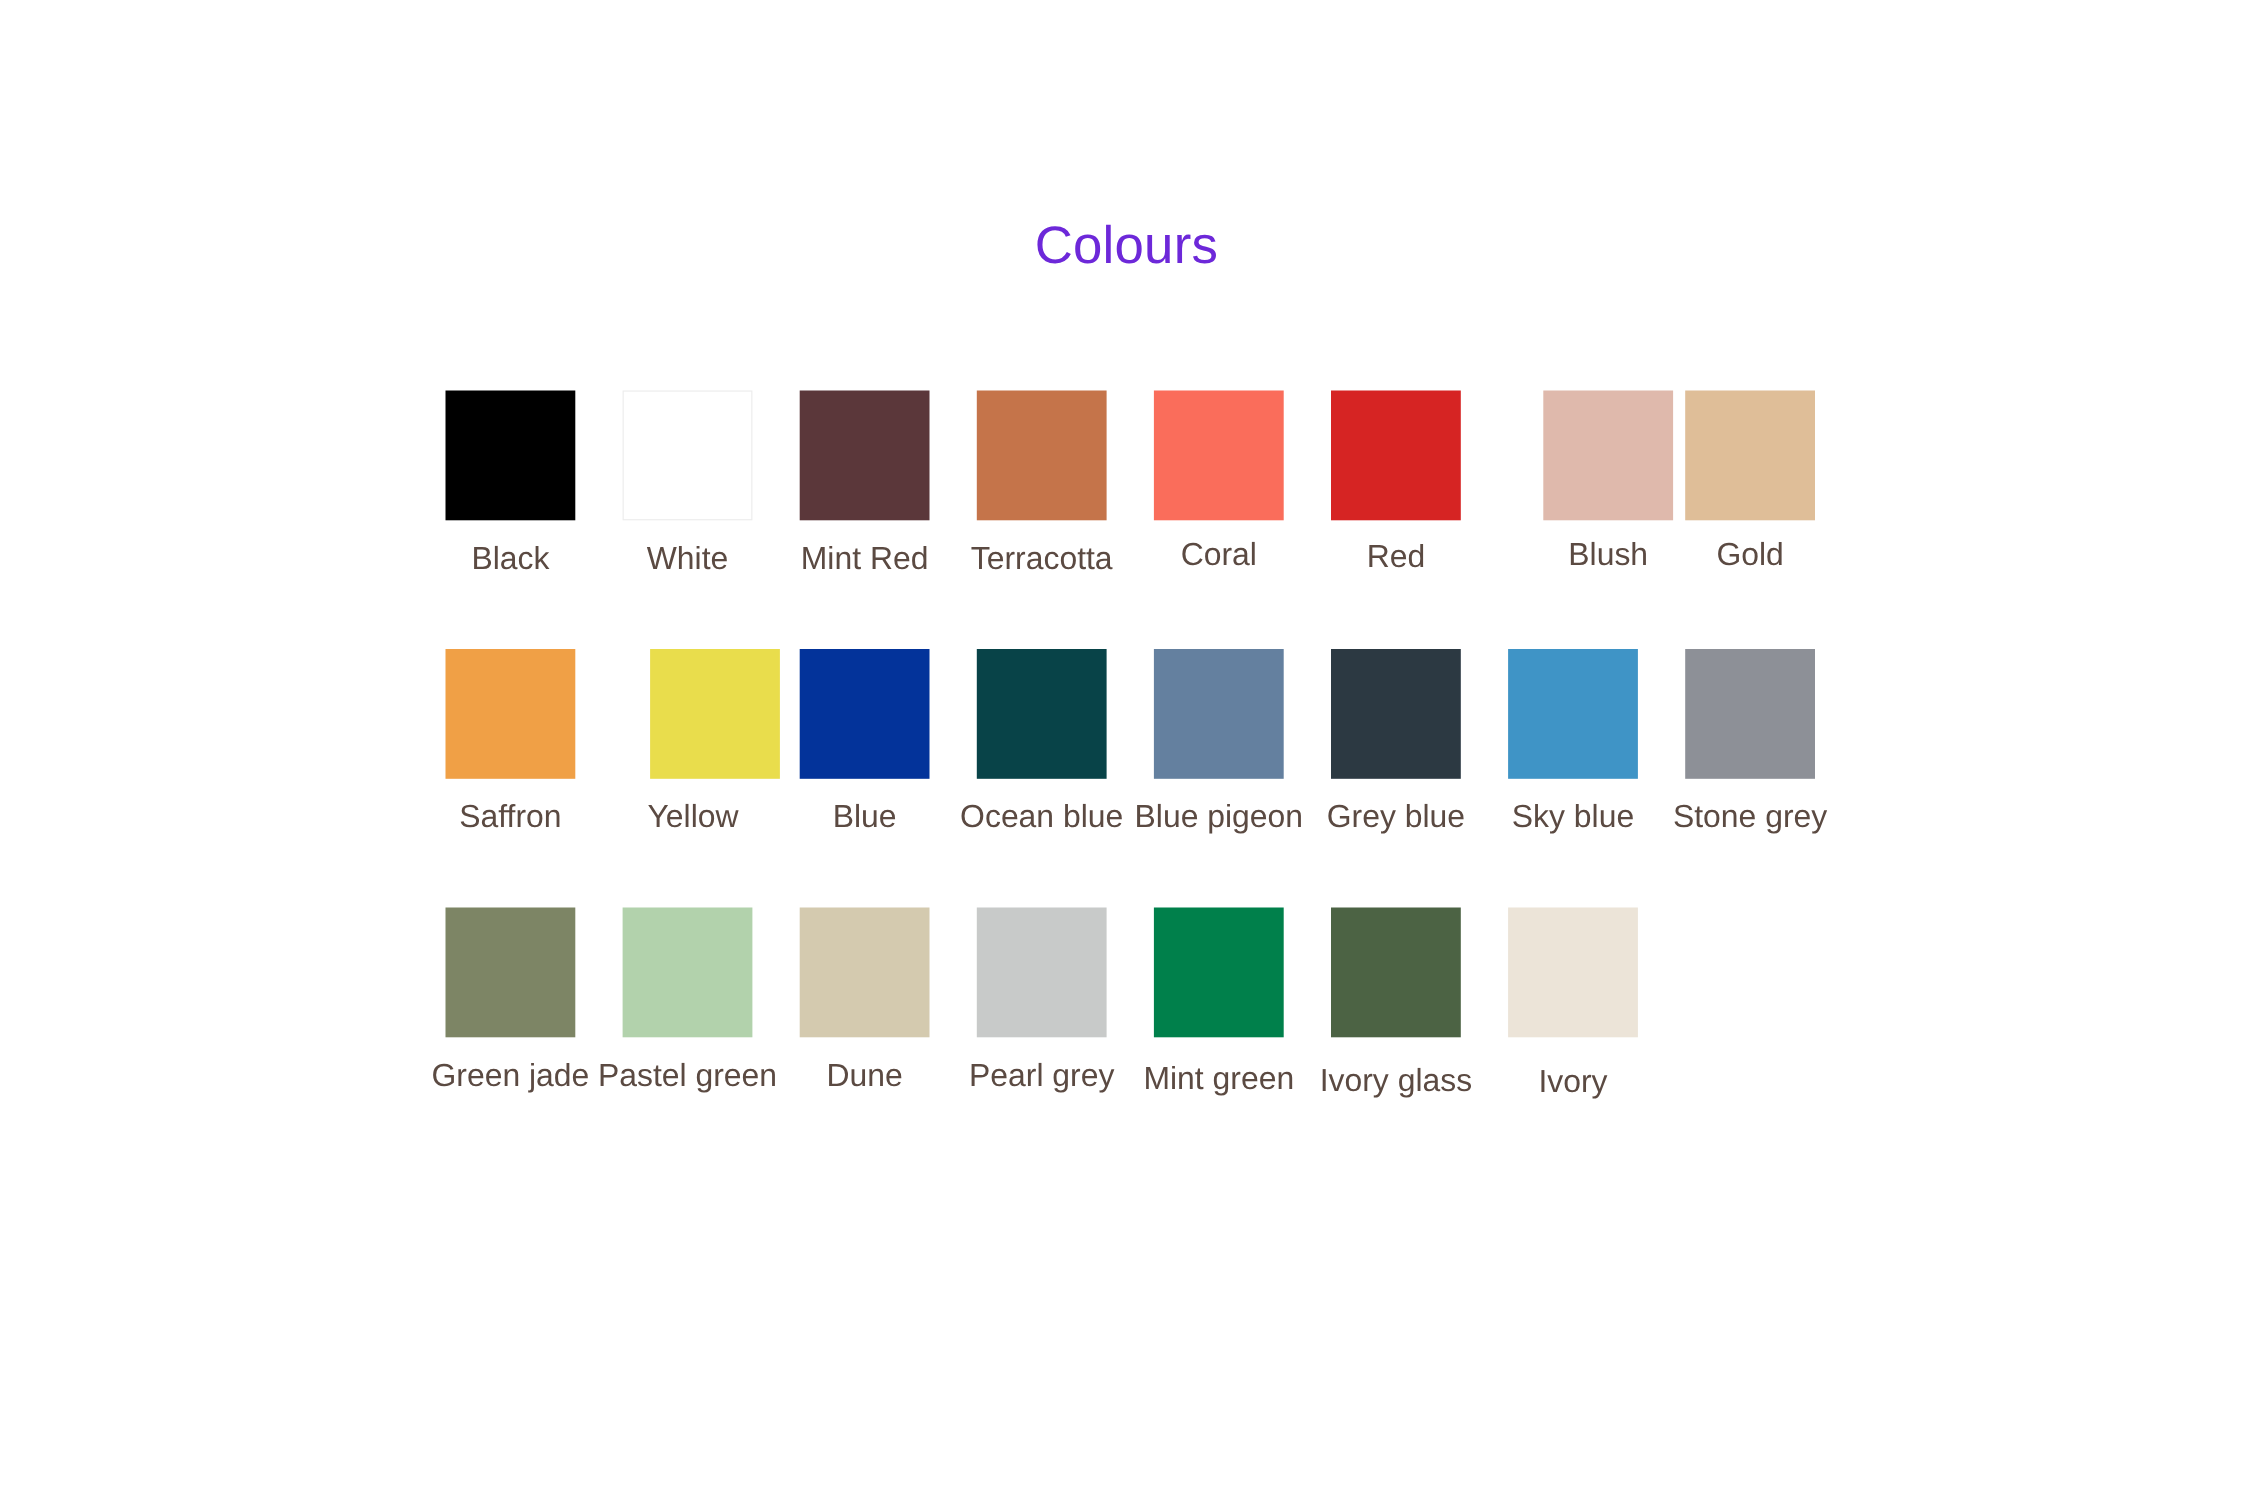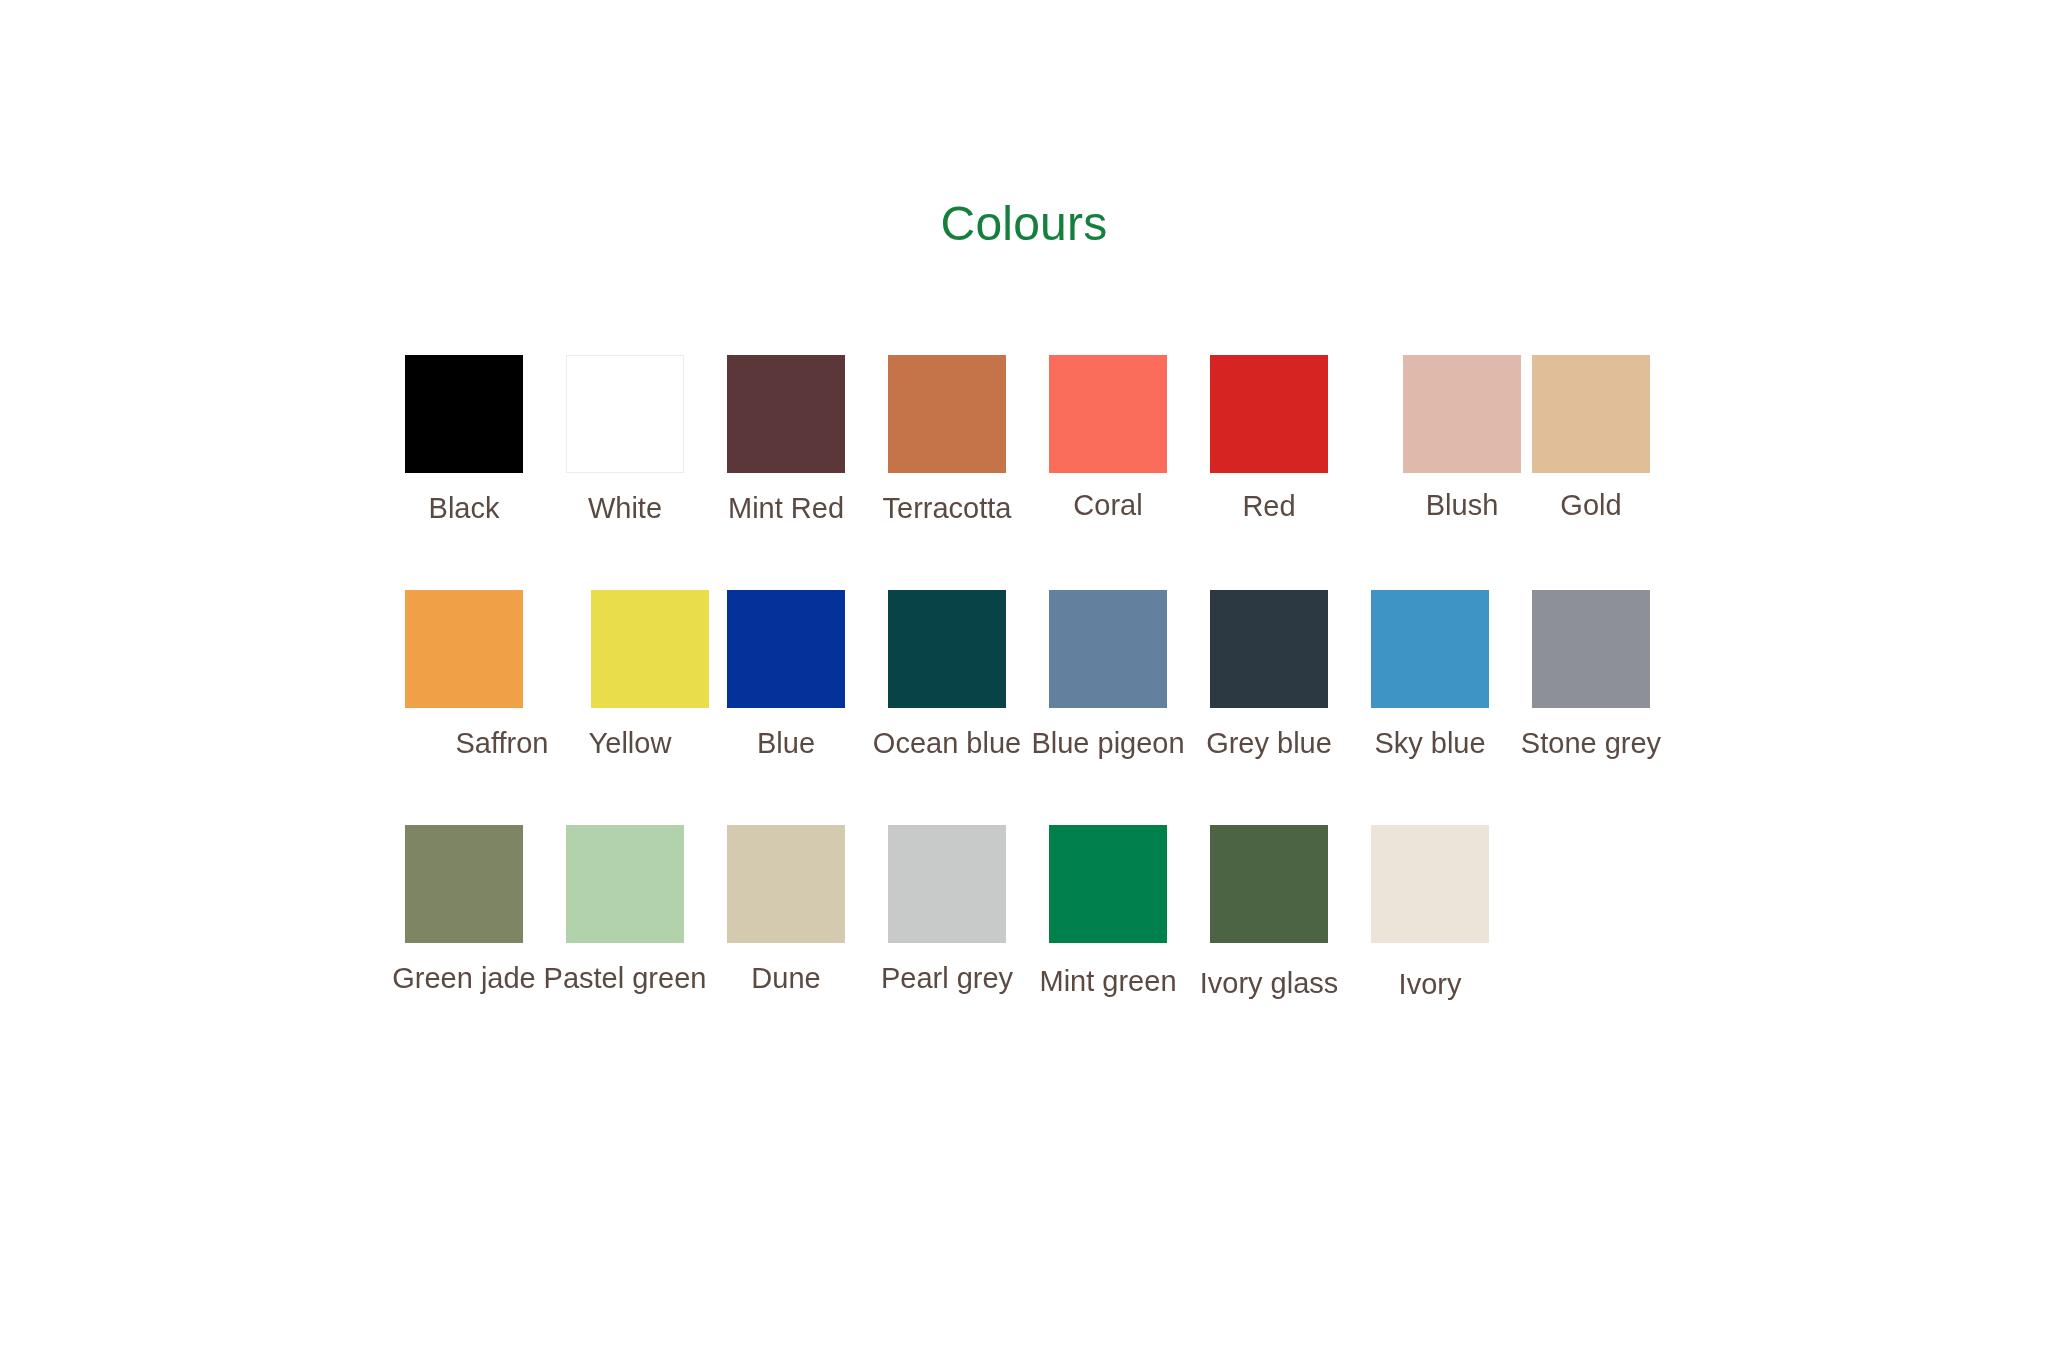--- a/index.html
+++ b/index.html
@@ -20,21 +20,21 @@
     background: #ffffff;
   }
   .page-title {
     position: absolute;
     top: 168px;
     left: 0;
     width: 2048px;
     text-align: center;
     font-size: 48px;
     font-weight: 400;
-    color: #15803d;
+    color: #6d28d9;
     letter-spacing: 0.2px;
     line-height: 1;
   }
   .palette {
     position: absolute;
     left: 405px;
     top: 355px;
     width: 1260px;
   }
   .swatch-row {
@@ -105,21 +105,21 @@
           <div class="swatch-label" style="top: 135px;">Blush</div>
         </div>
         <div class="swatch-cell" style="left: 1127px;">
           <div class="swatch-chip" style="background: rgb(223, 190, 152);"></div>
           <div class="swatch-label" style="top: 135px;">Gold</div>
         </div>
       </div>
     <div class="swatch-row">
         <div class="swatch-cell" style="left: 0px;">
           <div class="swatch-chip" style="background: rgb(240, 160, 70);"></div>
-          <div class="swatch-label" style="top: 138px; margin-left: 38px;">Saffron</div>
+          <div class="swatch-label" style="top: 138px;">Saffron</div>
         </div>
         <div class="swatch-cell" style="left: 146px; padding-left: 40px;">
           <div class="swatch-chip" style="background: rgb(233, 221, 76);"></div>
           <div class="swatch-label" style="top: 138px;">Yellow</div>
         </div>
         <div class="swatch-cell" style="left: 322px;">
           <div class="swatch-chip" style="background: rgb(3, 51, 154);"></div>
           <div class="swatch-label" style="top: 138px;">Blue</div>
         </div>
         <div class="swatch-cell" style="left: 483px;">

